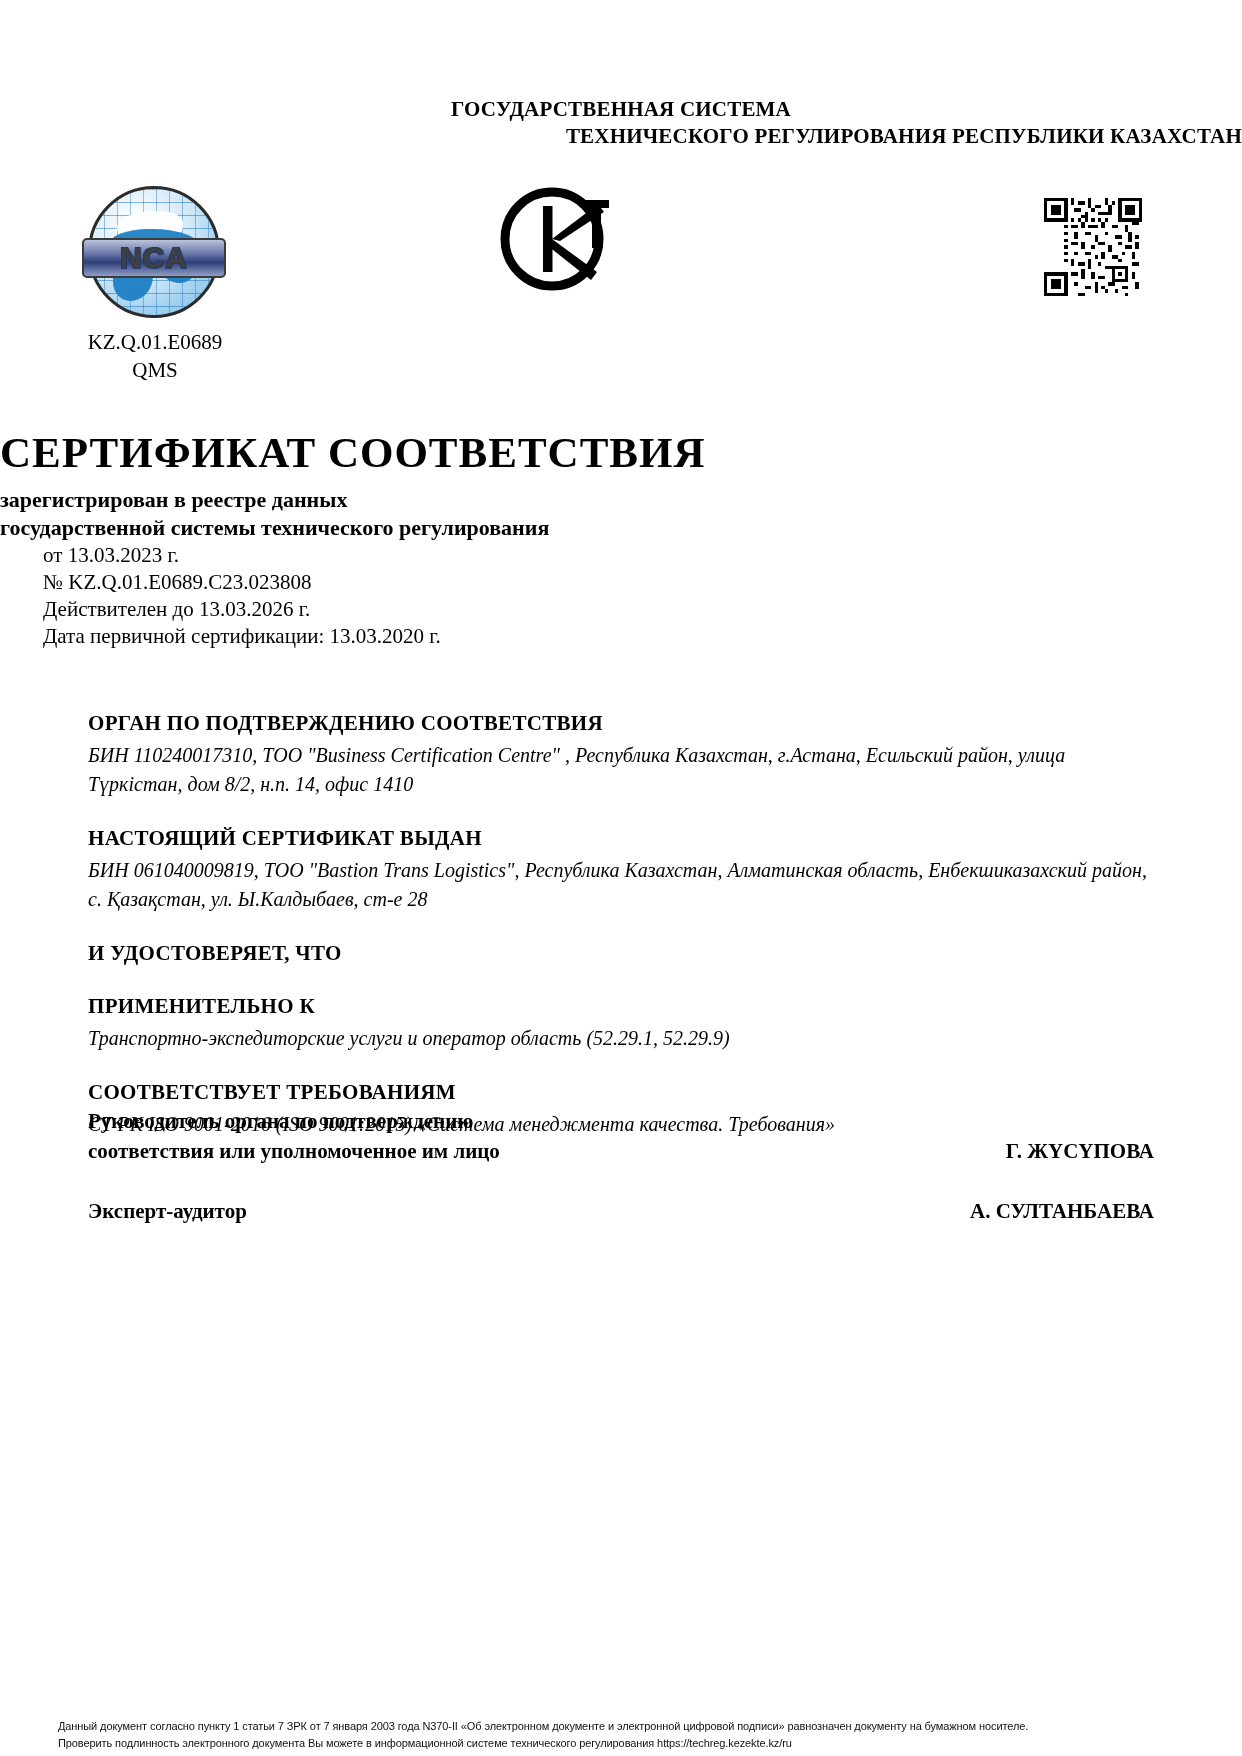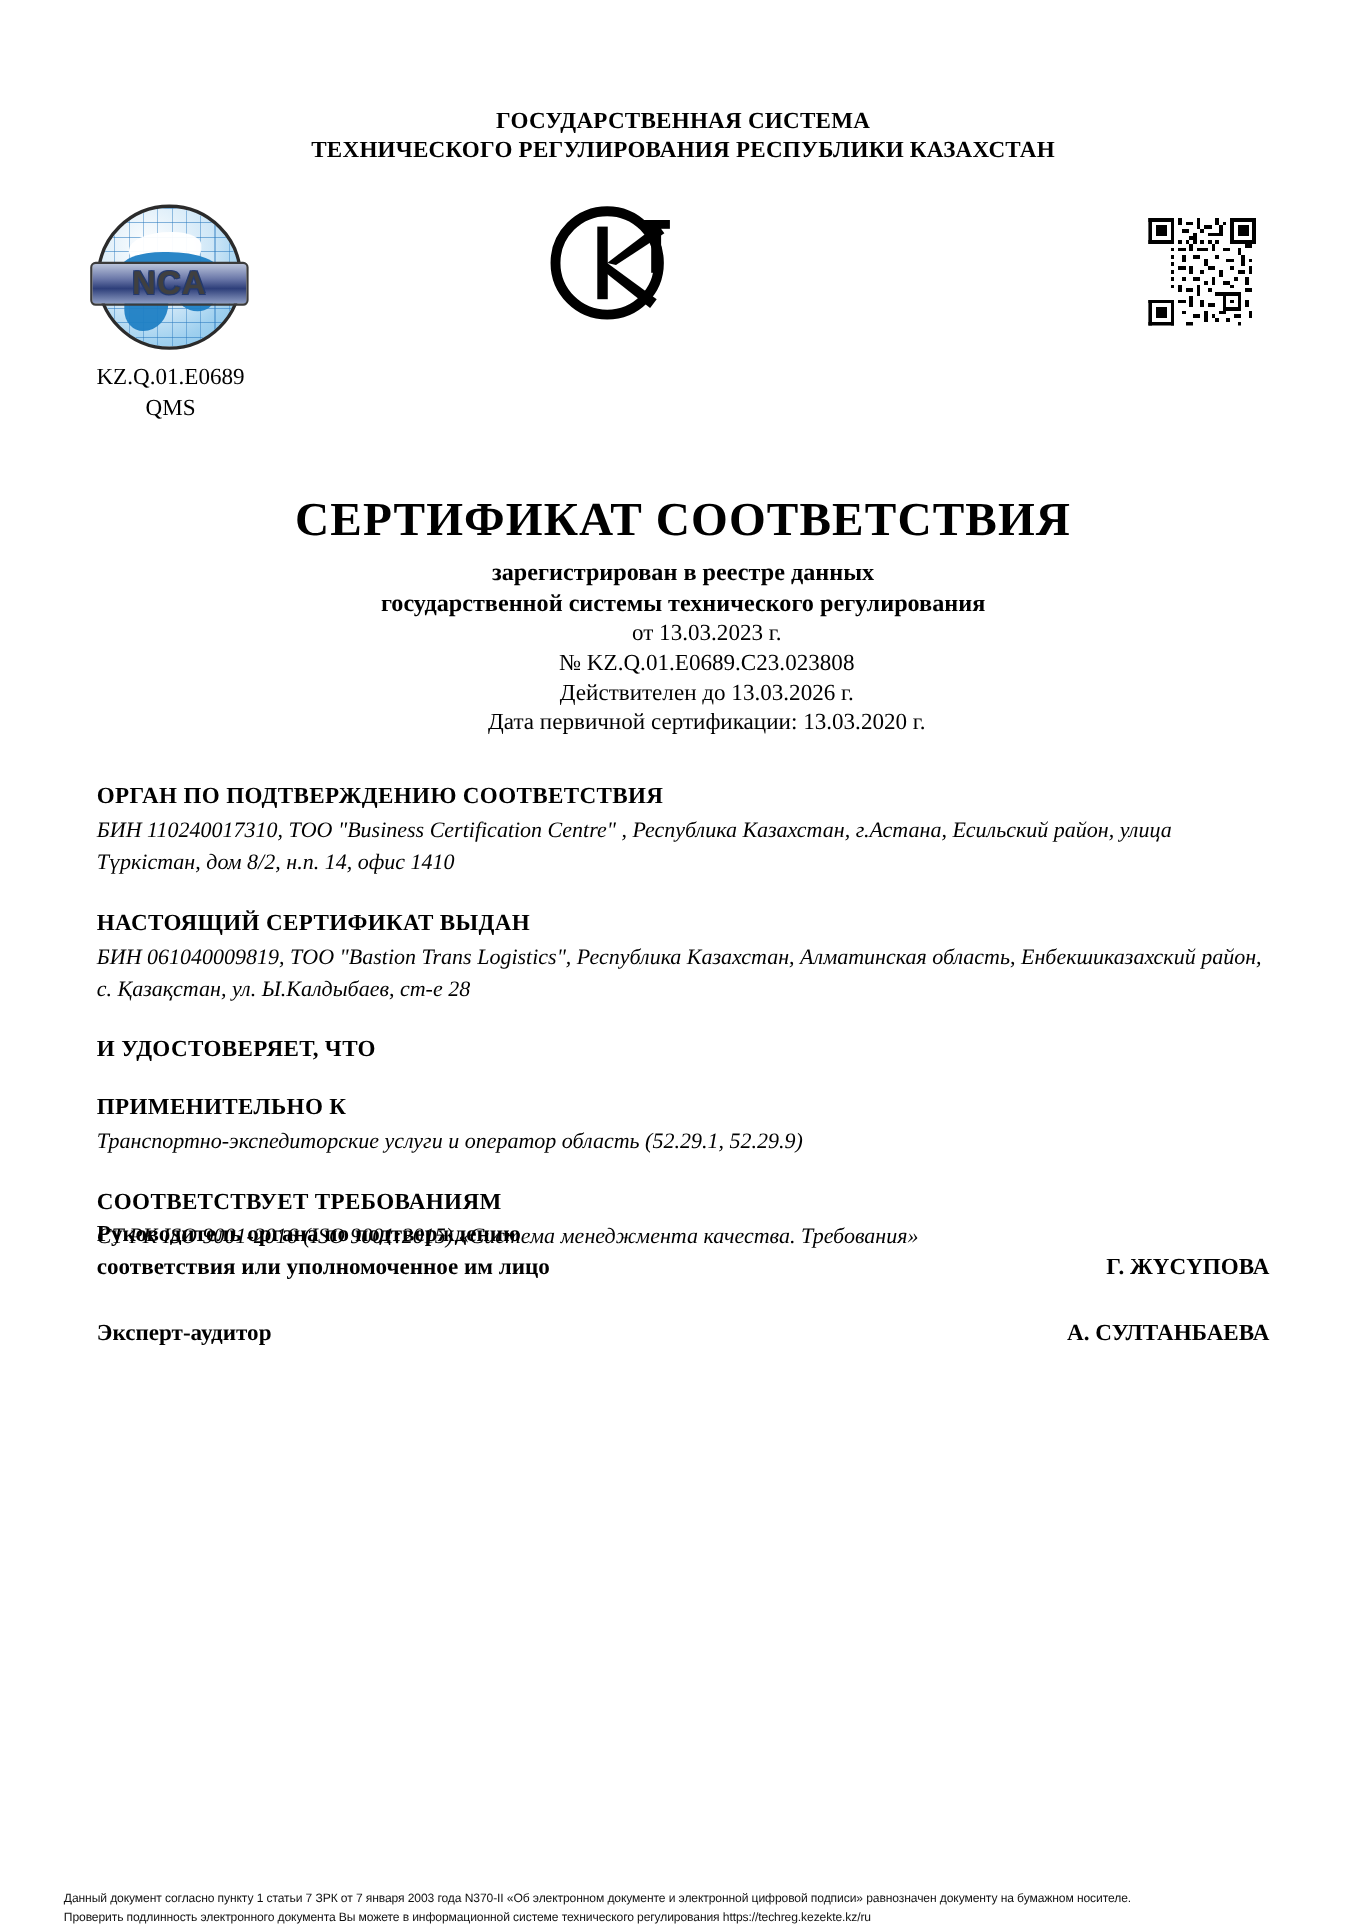--- a/index.html
+++ b/index.html
@@ -30,21 +30,21 @@
     top: 68px;
     left: 0;
     width: 1242px;
     text-align: center;
     font-weight: bold;
     font-size: 21px;
     line-height: 27px;
     letter-spacing: 0.2px;
   }
   .doc-header .l1 { display: block; }
-  .doc-header .l2 { display: block; }
+  .doc-header .l2 { display: block; text-align: right; }
 
   
   .logo-row {
     position: absolute;
     top: 150px;
     left: 0;
     width: 1242px;
     height: 190px;
   }
 
@@ -142,24 +142,23 @@
     left: 1044px;
     top: 20px;
     width: 98px;
     height: 98px;
   }
   .qr svg { display:block; }
 
   
   .title-block {
     position: absolute;
-    top: 420px;
+    top: 400px;
     left: 0;
     width: 1242px;
-    text-align: center;
   }
   .cert-title {
     font-size: 43px;
     font-weight: bold;
     letter-spacing: 1px;
     line-height: 50px;
     margin-bottom: 8px;
   }
   .sub-bold {
     font-size: 22px;

